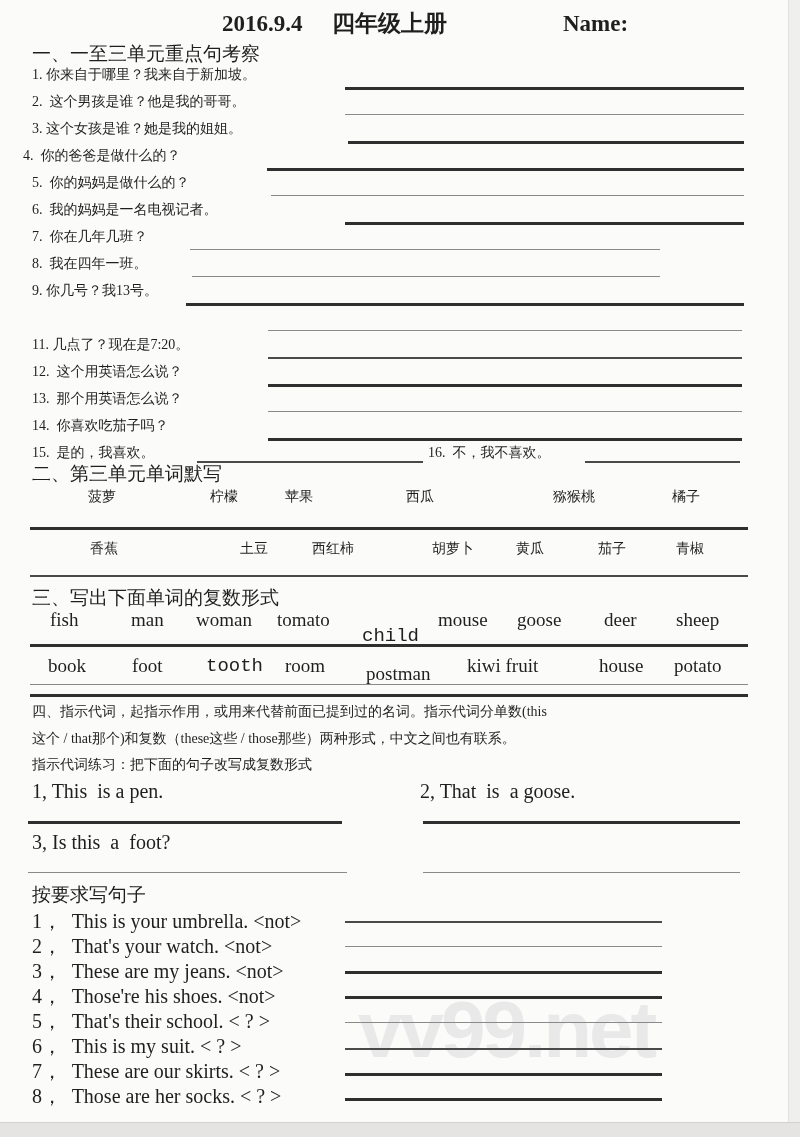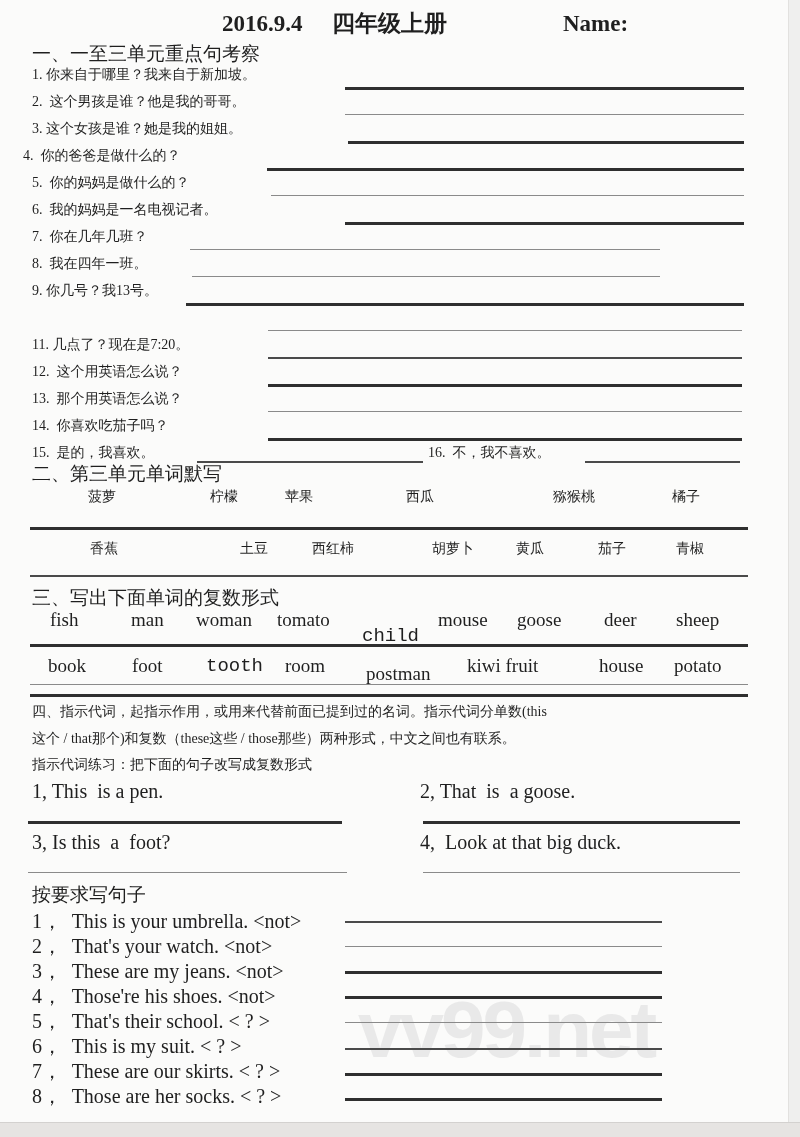--- a/index.html
+++ b/index.html
@@ -125,21 +125,20 @@
   <span class="abs cn" style="left:32px;top:700px;">四、指示代词，起指示作用，或用来代替前面已提到过的名词。指示代词分单数(this</span>
   <span class="abs cn" style="left:32px;top:753px;">指示代词练习：把下面的句子改写成复数形式</span>
   <span class="abs cn" style="left:32px;top:727px;">这个 / that那个)和复数（these这些 / those那些）两种形式，中文之间也有联系。</span>
 
   <span class="abs rw" style="left:32px;top:779px;">1, This  is a pen.</span>
   <span class="abs rw" style="left:420px;top:779px;">2, That  is  a goose.</span>
   <div class="ln ln-dark" style="left:28px;top:821px;width:314px;"></div>
   <div class="ln ln-dark" style="left:423px;top:821px;width:317px;"></div>
 
   <span class="abs rw" style="left:32px;top:830px;">3, Is this  a  foot?</span>
-  <span class="abs rw" style="left:420px;top:830px;">4,  Look at that big duck.</span>
   <div class="ln ln-thin" style="left:28px;top:872px;width:319px;"></div>
   <div class="ln ln-thin" style="left:423px;top:872px;width:317px;"></div>
 
   <span class="abs cn-head" style="left:32px;top:883px;">按要求写句子</span>
 
   <span class="abs rw" style="left:32px;top:909px;">1，  This is your umbrella. &lt;not&gt;</span>
   <div class="ln ln-mid" style="left:345px;top:921px;width:317px;"></div>
   <span class="abs rw" style="left:32px;top:934px;">2，  That's your watch. &lt;not&gt;</span>
   <div class="ln ln-thin" style="left:345px;top:946px;width:317px;"></div>
   <span class="abs rw" style="left:32px;top:959px;">3，  These are my jeans. &lt;not&gt;</span>

